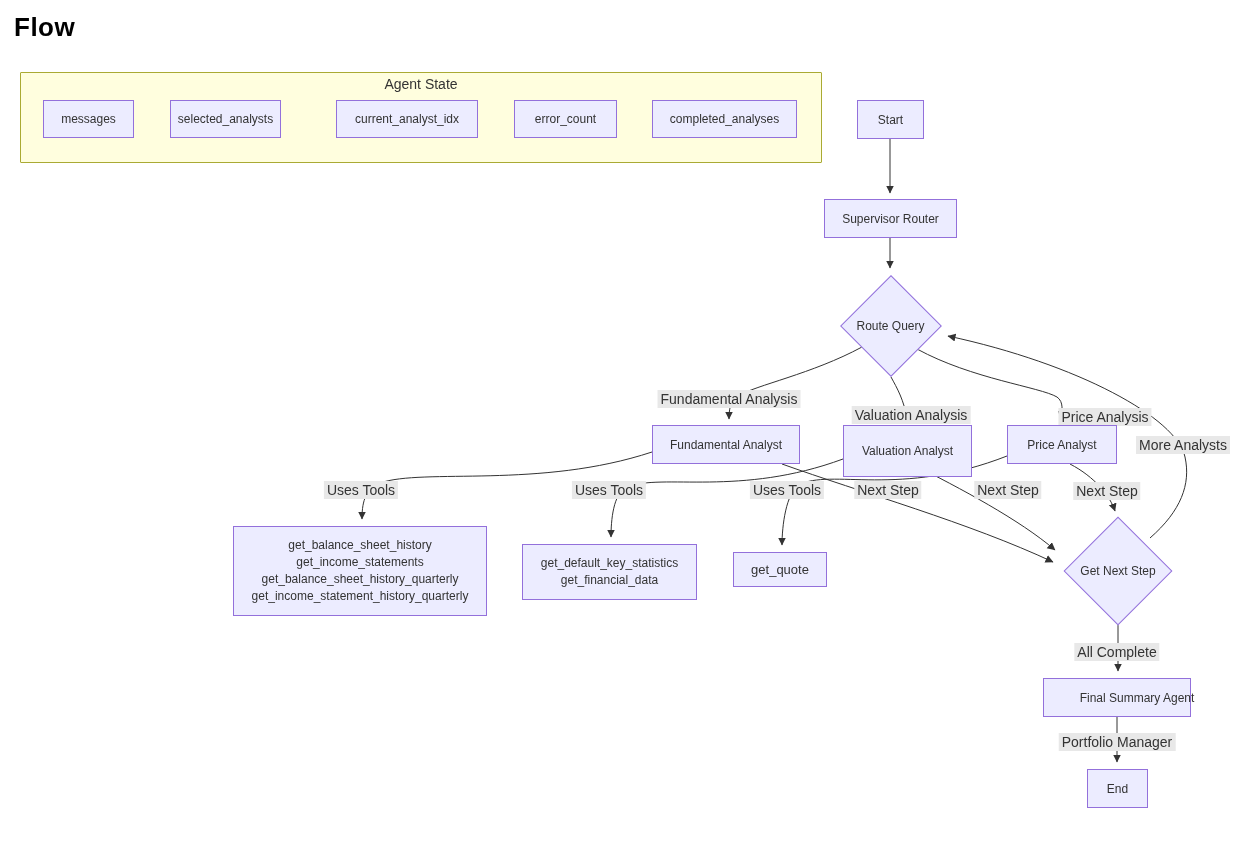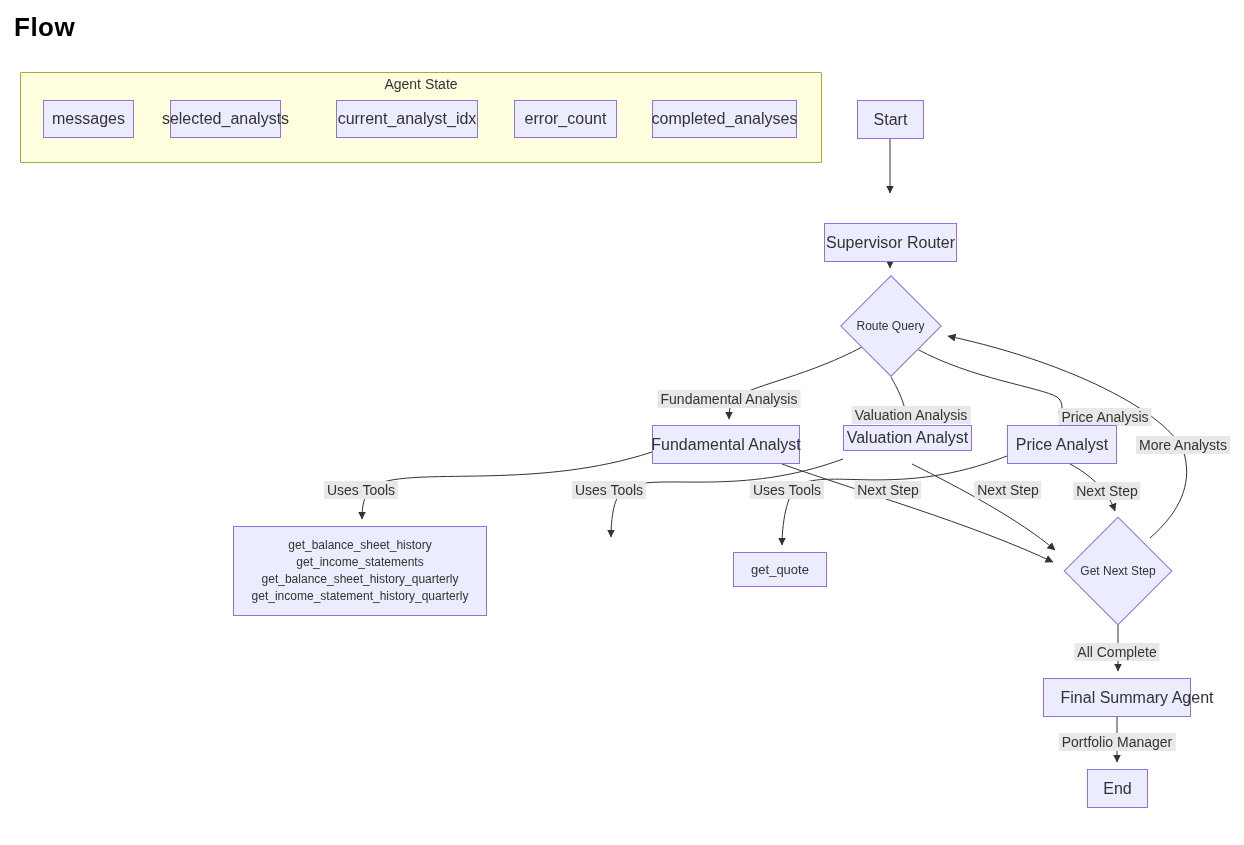--- a/index.html
+++ b/index.html
@@ -45,21 +45,21 @@
     white-space: nowrap;
   }
   .node {
     position: absolute;
     display: flex;
     align-items: center;
     justify-content: center;
     background: #ececff;
     border: 1px solid #9370db;
     color: #333333;
-    font-size: 16px;
+    font-size: 12px;
     text-align: center;
     white-space: nowrap;
     z-index: 3;
   }
   .node.multiline {
     flex-direction: column;
     font-size: 12px;
     line-height: 17px;
     white-space: nowrap;
   }
@@ -141,46 +141,50 @@
   <div class="node" style="left:514px; top:100px; width:103px; height:38px;">
       <span>error_count</span>
     </div>
   <div class="node" style="left:652px; top:100px; width:145px; height:38px;">
       <span>completed_analyses</span>
     </div>
 
   <div class="node" style="left:857px; top:100px; width:67px;  height:39px;">
       <span>Start</span>
     </div>
-  <div class="node" style="left:824px; top:199px; width:133px; height:39px;margin-top:24px;">
+  <div class="node" style="left:824px; top:199px; width:133px; height:39px;">
       <span>Supervisor Router</span>
     </div>
 
   <div class="diamond" style="left:840px; top:274px; width:101px; height:103px;">
     <div class="shape" style="width:72px; height:72px;"></div>
     <div class="dlabel">Route Query</div>
   </div>
 
   <div class="node" style="left:652px;  top:425px; width:148px; height:39px;">
       <span>Fundamental Analyst</span>
     </div>
-  <div class="node" style="left:843px;  top:425px; width:129px; height:26px;">
+  <div class="node" style="left:843px;  top:425px; width:129px; height:52px;">
       <span>Valuation Analyst</span>
     </div>
   <div class="node" style="left:1007px; top:425px; width:110px; height:39px;">
       <span>Price Analyst</span>
     </div>
 
   <div class="node multiline" style="left:233px; top:526px; width:254px; height:90px;">
     <span>get_balance_sheet_history</span>
     <span>get_income_statements</span>
     <span>get_balance_sheet_history_quarterly</span>
     <span>get_income_statement_history_quarterly</span>
   </div>
 
+  <div class="node multiline" style="left:522px; top:544px; width:175px; height:56px;">
+    <span>get_default_key_statistics</span>
+    <span>get_financial_data</span>
+  </div>
 
   <div class="node" style="left:733px; top:552px; width:94px; height:35px; font-size:13px;">
       <span>get_quote</span>
     </div>
 
   <div class="diamond" style="left:1063px; top:517px; width:110px; height:108px;">
     <div class="shape" style="width:77px; height:77px;"></div>
     <div class="dlabel">Get Next Step</div>
   </div>
 

